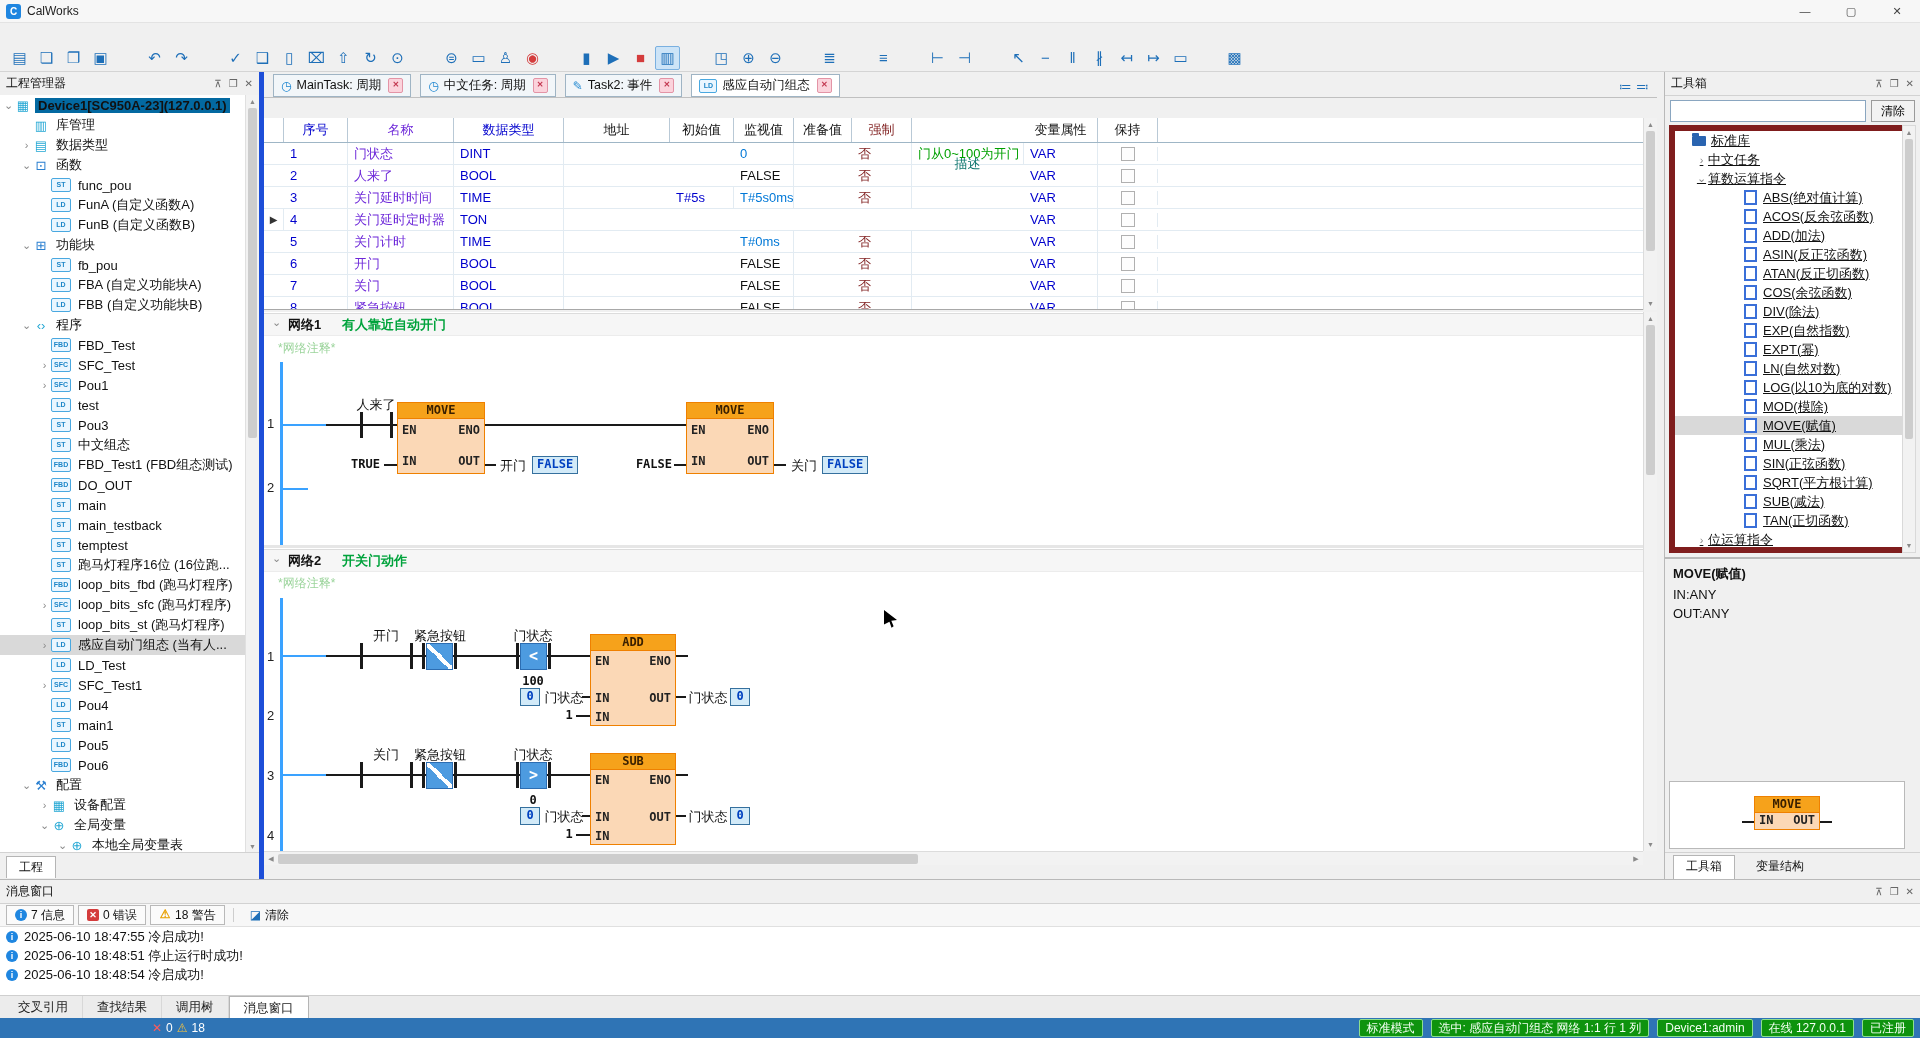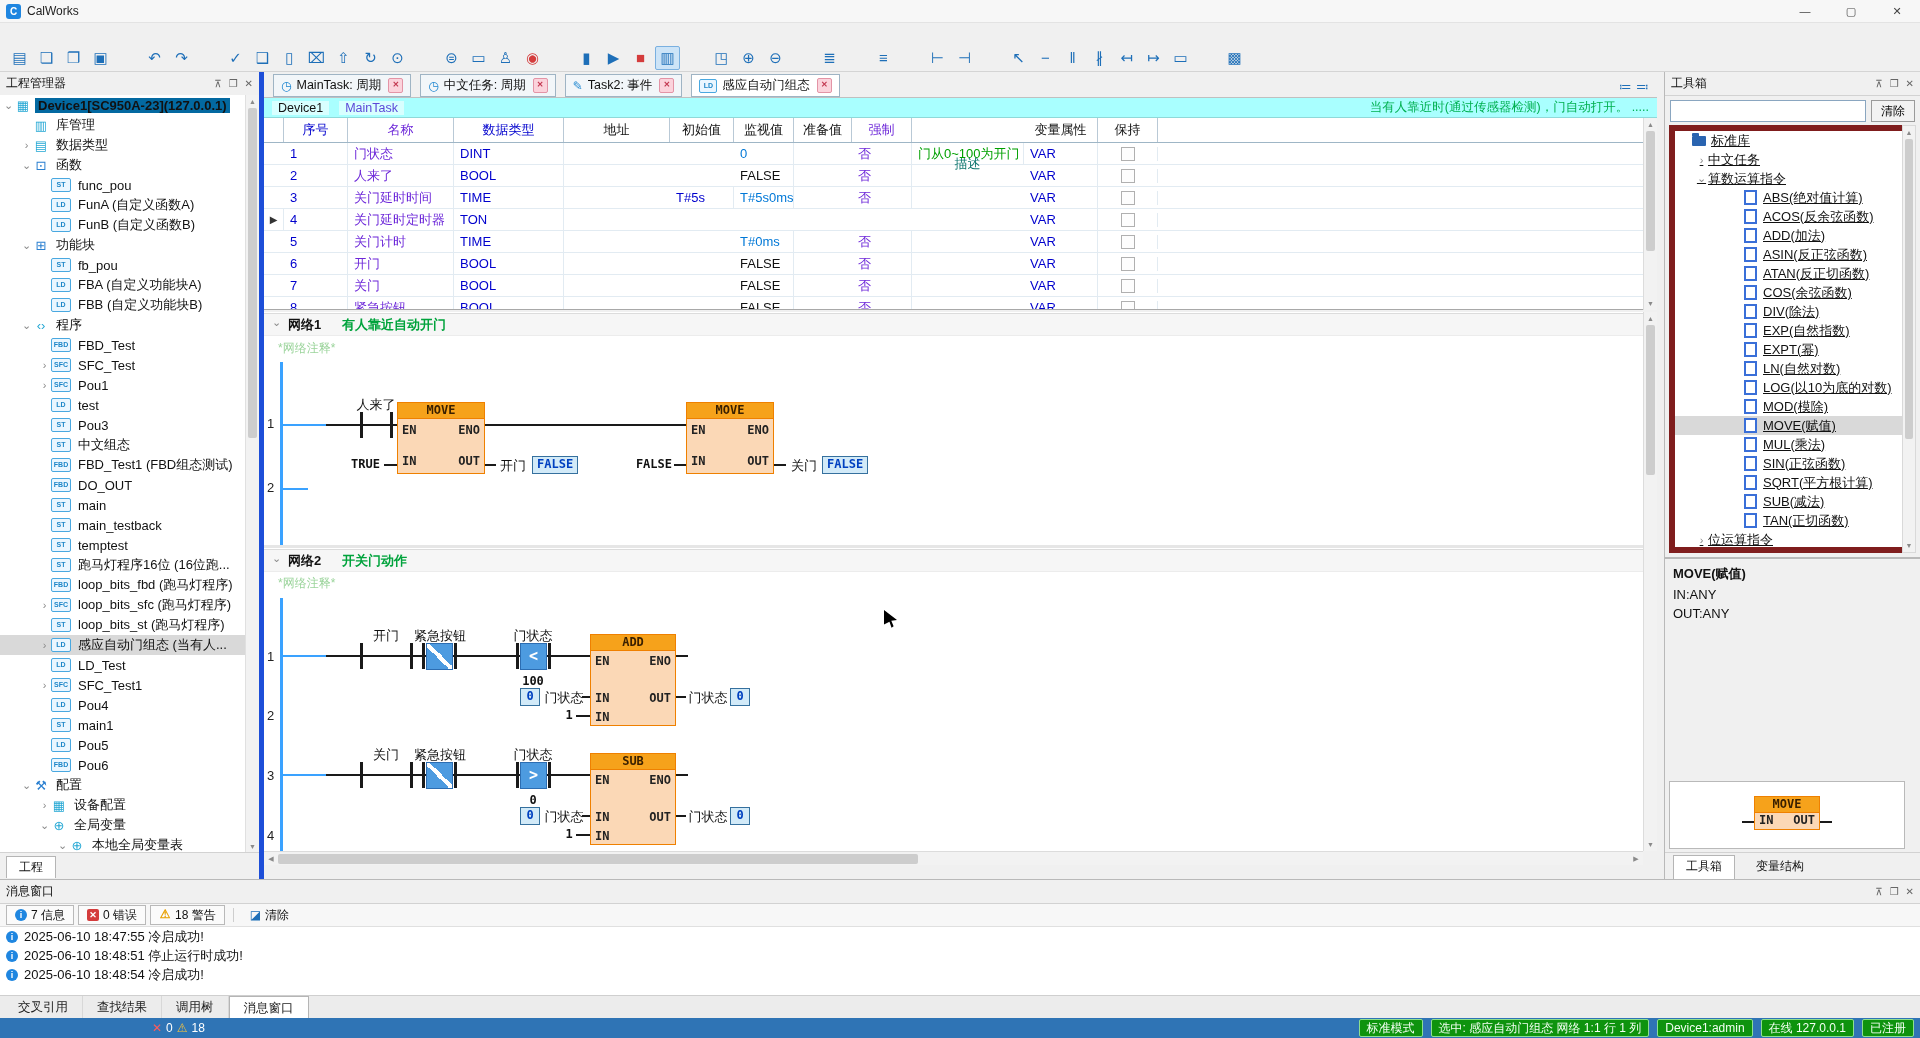--- a/index.html
+++ b/index.html
@@ -61,21 +61,21 @@
   .c.gut{width:20px;padding:0;text-align:center;color:#333;font-size:10px;}
   .c.no{width:64px;color:#0000cd;}
   .c.name{width:106px;color:#6d28d9;}
   .c.type{width:110px;color:#0000cd;}
   .c.addr{width:106px;}
   .c.init{width:64px;color:#0000cd;}
   .c.mon{width:60px;}
   .mblue{color:#0078d7;}
   .mdark{color:#111;}
   .c.prep{width:58px;}
-  .c.force{width:60px;color:#6d28d9;}
+  .c.force{width:60px;color:#7f1d1d;}
   .c.desc{width:112px;color:#00a000;}
   .c.attr{width:74px;color:#0000cd;}
   .c.keep{width:60px;display:flex;justify-content:center;padding:0;}
   .cb{width:12px;height:12px;border:1px solid #b0b0b0;background:#fdfdfd;}
   .c.fill{flex:1;border-right:none;}
   
   #ladder{position:absolute;left:264px;top:312px;width:1379px;height:539px;background:#fff;overflow:hidden;}
   .nethdr{position:absolute;left:0;width:100%;height:21px;background:#f6f6f6;border-top:1px solid #dcdcdc;border-bottom:1px solid #ececec;}
   .nethdr .chev{position:absolute;left:8px;top:2px;color:#8a8a8a;font-size:11px;}
   .nethdr .nnum{position:absolute;left:24px;top:2px;font-weight:bold;color:#111;}
@@ -489,25 +489,20 @@
           <span>感应自动门组态</span>
           <span class="tclose">✕</span>
         </div>
       </div>
     <div id="tabaux">
       <span>≔</span>
       <span>≕</span>
     </div>
   </div>
 
-  <div id="breadcrumb">
-    <span class="bc-chip">Device1</span>
-    <span class="bc-chip bc-task">MainTask</span>
-    <span id="bc-hint">当有人靠近时(通过传感器检测)，门自动打开。 .....</span>
-  </div>
 
   <div id="vartable">
     <div class="vhead">
       <span class="c gut"></span>
       <span class="c no" style="padding:0;">序号</span>
       <span class="c name" style="padding:0;">名称</span>
       <span class="c type" style="padding:0;">数据类型</span>
       <span class="c addr" style="padding:0;">地址</span>
       <span class="c init" style="padding:0;color:#111;">初始值</span>
       <span class="c mon" style="padding:0;">监视值</span>

